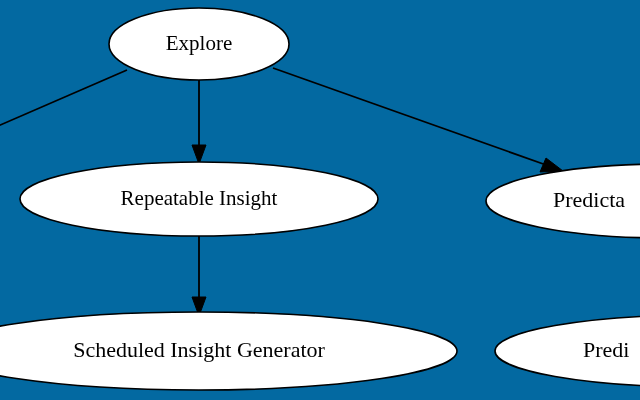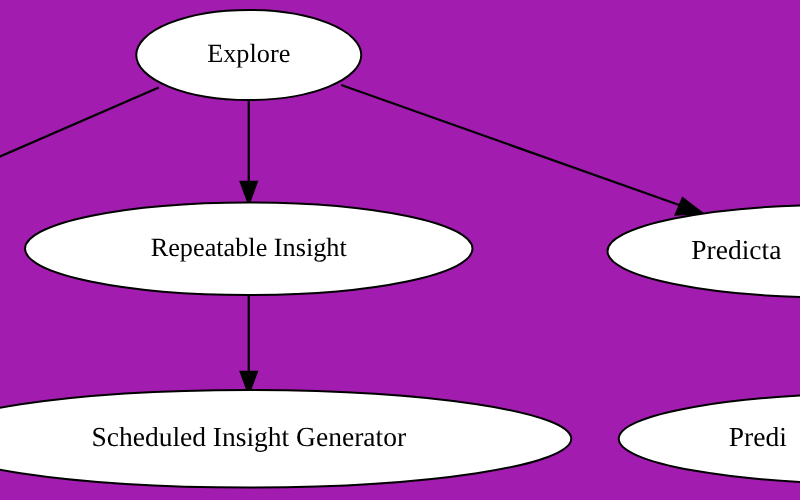--- a/index.html
+++ b/index.html
@@ -10,21 +10,21 @@
   body {
     width: 640px;
     height: 400px;
     overflow: hidden;
     font-family: "Liberation Serif", "DejaVu Serif", serif;
   }
   #graph-canvas {
     position: relative;
     width: 640px;
     height: 400px;
-    background: #a21caf;
+    background: #0369a1;
   }
   svg#graph-svg {
     display: block;
     width: 640px;
     height: 400px;
   }
   .node-ellipse {
     fill: #ffffff;
     stroke: #000000;
     stroke-width: 1.6;

